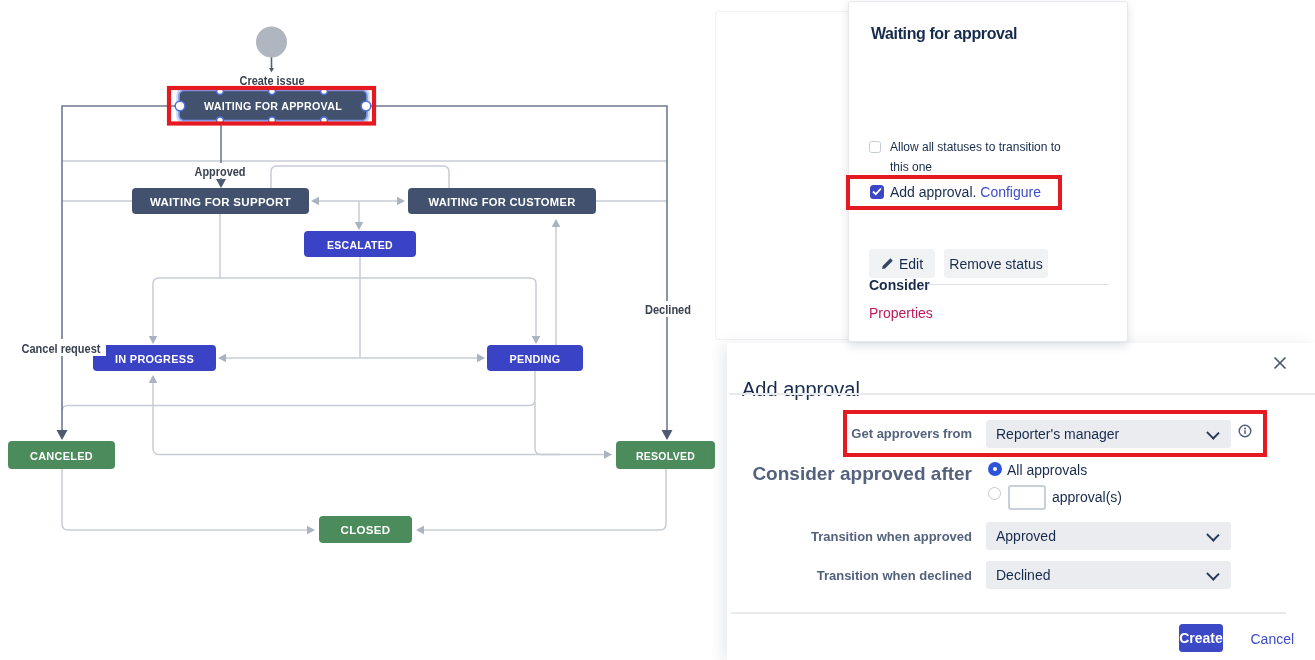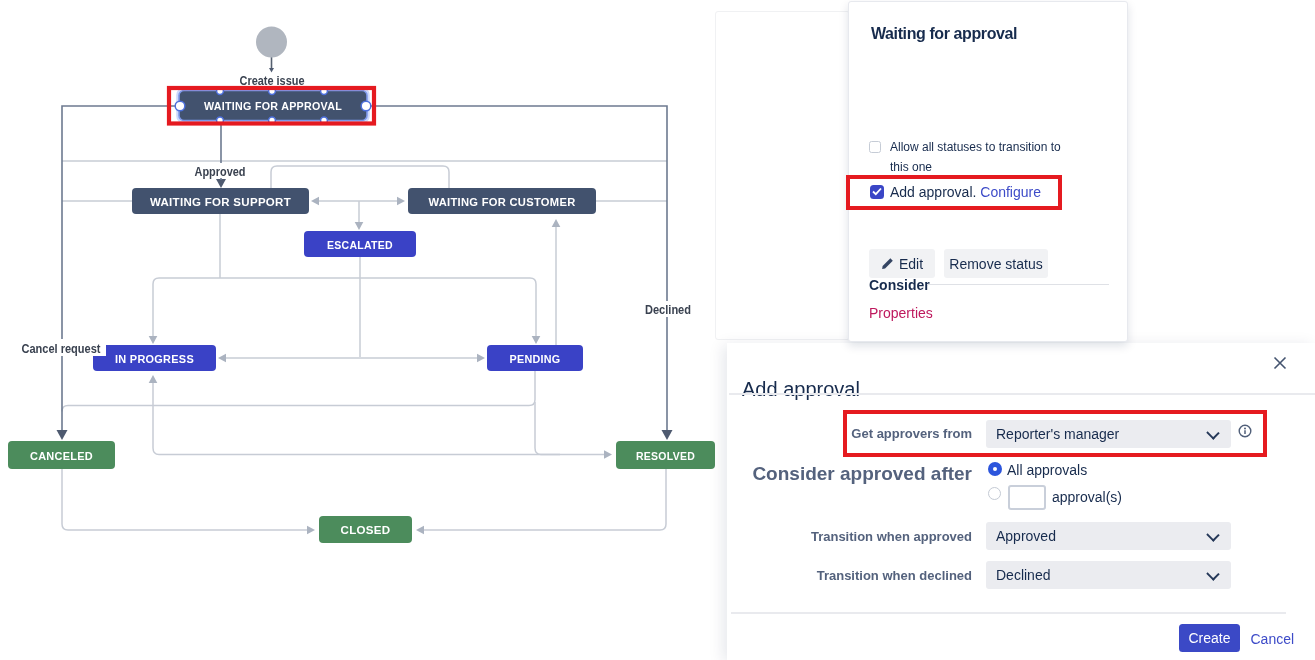--- a/index.html
+++ b/index.html
@@ -138,21 +138,21 @@
   <div class="abs" style="left:281px;top:142px;width:34px;height:21px;background:#fff;border:2px solid #c9cfda;border-radius:3px;"></div>
   <div class="abs" style="left:325px;top:146px;font-size:14px;color:#172b4d;">approval(s)</div>
 
   <div class="abs lbl" style="left:0;top:186px;width:245px;text-align:right;font-size:13px;font-weight:600;color:#54627d;">Transition when approved</div>
   <div class="abs dd" style="left:259px;top:178.5px;">Approved</div>
 
   <div class="abs lbl" style="left:0;top:225px;width:245px;text-align:right;font-size:13px;font-weight:600;color:#54627d;">Transition when declined</div>
   <div class="abs dd" style="left:259px;top:218px;">Declined</div>
 
   <div class="abs" style="left:4px;top:269px;width:555px;height:2px;background:#e9eaee;"></div>
-  <div class="abs" style="left:452px;top:281px;width:61px;height:28px;background:#3b49c6;border-radius:3.5px;color:#fff;font-size:14px;font-weight:400;text-align:center;line-height:28px;">Create</div>
+  <div class="abs" style="left:452px;top:281px;width:44px;height:28px;background:#3b49c6;border-radius:3.5px;color:#fff;font-size:14px;font-weight:700;text-align:center;line-height:28px;">Create</div>
   <div class="abs" style="left:523.5px;top:288px;font-size:14px;color:#3d4bc8;">Cancel</div>
 
   <div class="abs" style="left:116px;top:66.5px;width:416px;height:39px;border:4px solid #e51a20;"></div>
 </div>
 
 <div class="abs" id="popup" style="left:848px;top:1px;width:278px;height:339px;background:#fff;border:1px solid #e7e9ee;border-radius:3px;box-shadow:0 4px 10px rgba(9,30,66,0.13);">
   <div class="abs" style="left:22px;top:23px;font-size:16px;font-weight:700;letter-spacing:-0.4px;color:#172b4d;">Waiting for approval</div>
   <div class="abs" style="left:20px;top:138.5px;width:10px;height:10px;background:#fff;border:1.5px solid #c6ccd6;border-radius:2.5px;"></div>
   <div class="abs" style="left:41px;top:136px;width:228px;font-size:12px;line-height:19.5px;color:#172b4d;">Allow all statuses to transition to<br>this one</div>
   <div class="abs" style="left:21px;top:182.5px;width:14px;height:14px;background:#3a46c6;border-radius:3.5px;"></div>

